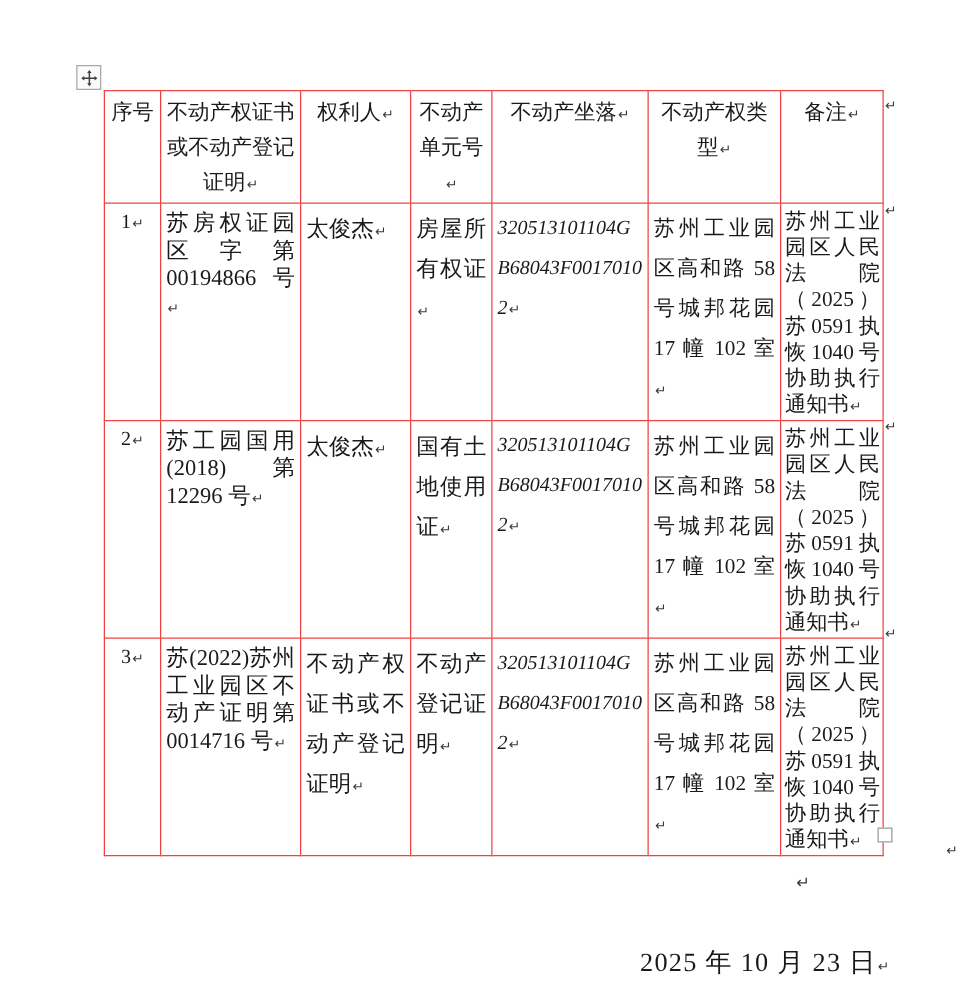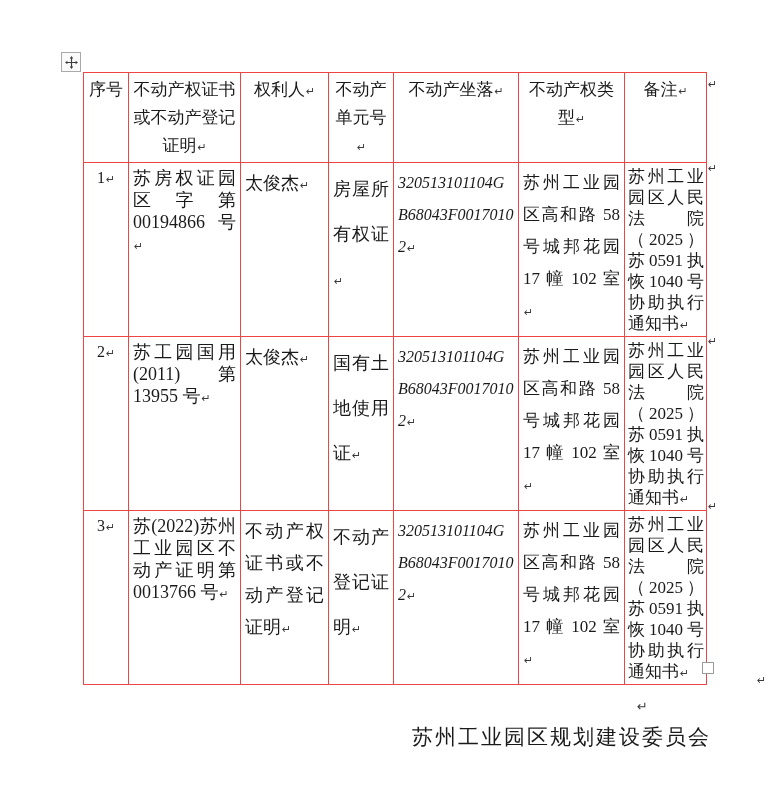--- a/index.html
+++ b/index.html
@@ -61,21 +61,21 @@
     font-size: 17px;
     line-height: 28px;
     text-align: center;
     padding: 3px 3px 0 3px;
   }
   .doc-table td { padding: 4px 4px 0 4px; }
 
   .col-no     { text-align: center; font-size: 16px; padding-top: 6px !important; }
   .col-cert   { font-size: 18px; line-height: 22px; text-align: justify; }
   .col-holder { font-size: 18px; line-height: 32px; text-align: justify; }
-  .col-type   { font-size: 18px; line-height: 45px; text-align: justify; margin-top: 48px; }
+  .col-type   { font-size: 18px; line-height: 32px; text-align: justify; margin-top: 48px; }
   .col-unit   { font-size: 16px; line-height: 32px; word-break: break-all; font-family: "Liberation Serif", "DejaVu Serif", serif; font-style: italic; }
   .col-loc    { font-size: 17px; line-height: 32px; text-align: justify; }
   .col-remark { font-size: 17px; line-height: 21px; text-align: justify; padding: 3px 2px 0 3px !important; }
 
   
   .pmark {
     font-family: "DejaVu Sans", sans-serif;
     font-size: 11px;
     color: #3a3a3a;
     padding-left: 1px;
@@ -155,44 +155,44 @@
       <td class="col-no"><span>1</span><span class="pmark">↵</span></td>
       <td class="col-cert"><span>苏房权证园区字第 00194866 号</span><span class="pmark">↵</span></td>
       <td class="col-holder"><span>太俊杰</span><span class="pmark">↵</span></td>
       <td class="col-type"><span>房屋所有权证</span><span class="pmark">↵</span></td>
       <td class="col-unit"><span>320513101104GB68043F00170102</span><span class="pmark">↵</span></td>
       <td class="col-loc"><span>苏州工业园区高和路 58 号城邦花园 17 幢 102 室</span><span class="pmark">↵</span></td>
       <td class="col-remark"><span>苏州工业园区人民法院（2025）苏0591执恢1040号协助执行通知书</span><span class="pmark">↵</span></td>
     </tr>
     <tr style="height:173px">
       <td class="col-no"><span>2</span><span class="pmark">↵</span></td>
-      <td class="col-cert"><span>苏工园国用(2011)第 13955 号</span><span class="pmark">↵</span></td>
+      <td class="col-cert"><span>苏工园国用(2018)第 12296 号</span><span class="pmark">↵</span></td>
       <td class="col-holder"><span>太俊杰</span><span class="pmark">↵</span></td>
       <td class="col-type"><span>国有土地使用证</span><span class="pmark">↵</span></td>
       <td class="col-unit"><span>320513101104GB68043F00170102</span><span class="pmark">↵</span></td>
       <td class="col-loc"><span>苏州工业园区高和路 58 号城邦花园 17 幢 102 室</span><span class="pmark">↵</span></td>
       <td class="col-remark"><span>苏州工业园区人民法院（2025）苏0591执恢1040号协助执行通知书</span><span class="pmark">↵</span></td>
     </tr>
     <tr style="height:165px">
       <td class="col-no"><span>3</span><span class="pmark">↵</span></td>
-      <td class="col-cert"><span>苏(2022)苏州工业园区不动产证明第 0013766 号</span><span class="pmark">↵</span></td>
+      <td class="col-cert"><span>苏(2022)苏州工业园区不动产证明第 0014716 号</span><span class="pmark">↵</span></td>
       <td class="col-holder"><span>不动产权证书或不动产登记证明</span><span class="pmark">↵</span></td>
       <td class="col-type"><span>不动产登记证明</span><span class="pmark">↵</span></td>
       <td class="col-unit"><span>320513101104GB68043F00170102</span><span class="pmark">↵</span></td>
       <td class="col-loc"><span>苏州工业园区高和路 58 号城邦花园 17 幢 102 室</span><span class="pmark">↵</span></td>
       <td class="col-remark"><span>苏州工业园区人民法院（2025）苏0591执恢1040号协助执行通知书</span><span class="pmark">↵</span></td>
     </tr>
   </tbody>
     </table>
 
   <span class="float-mark" style="left:708px; top:78px;">↵</span>
   <span class="float-mark" style="left:708px; top:162px;">↵</span>
   <span class="float-mark" style="left:708px; top:335px;">↵</span>
   <span class="float-mark" style="left:708px; top:500px;">↵</span>
 
   <div class="resize-handle"></div>
 
   <span class="float-mark" style="left:757px; top:674px;">↵</span>
   <span class="float-mark" style="left:637px; top:699px; font-size:13px;">↵</span>
 
-  <div class="sig"><span>苏州工业园区规划建设委员会</span></div>
+  <div class="date"><span>2025 年 10 月 23 日</span><span class="pmark">↵</span></div>
 
 </div>
 
 </body></html>

